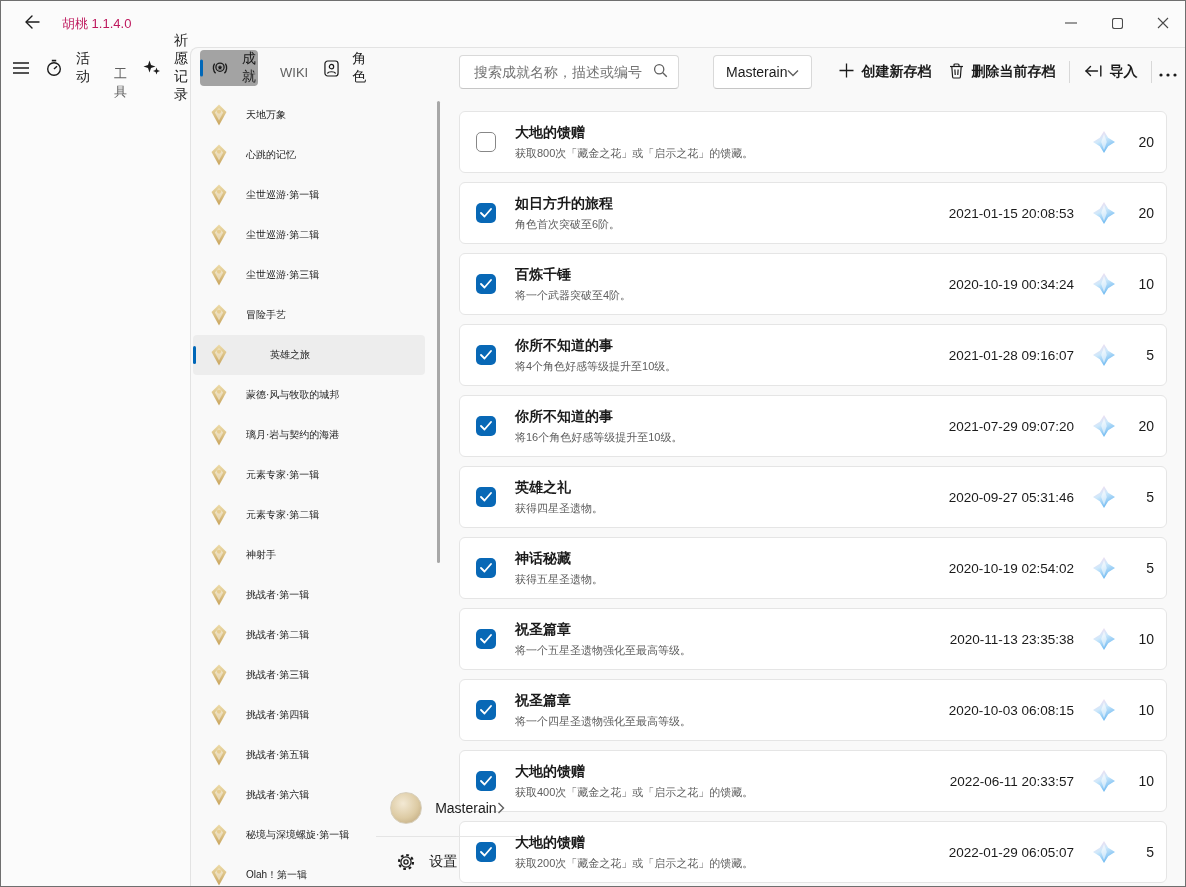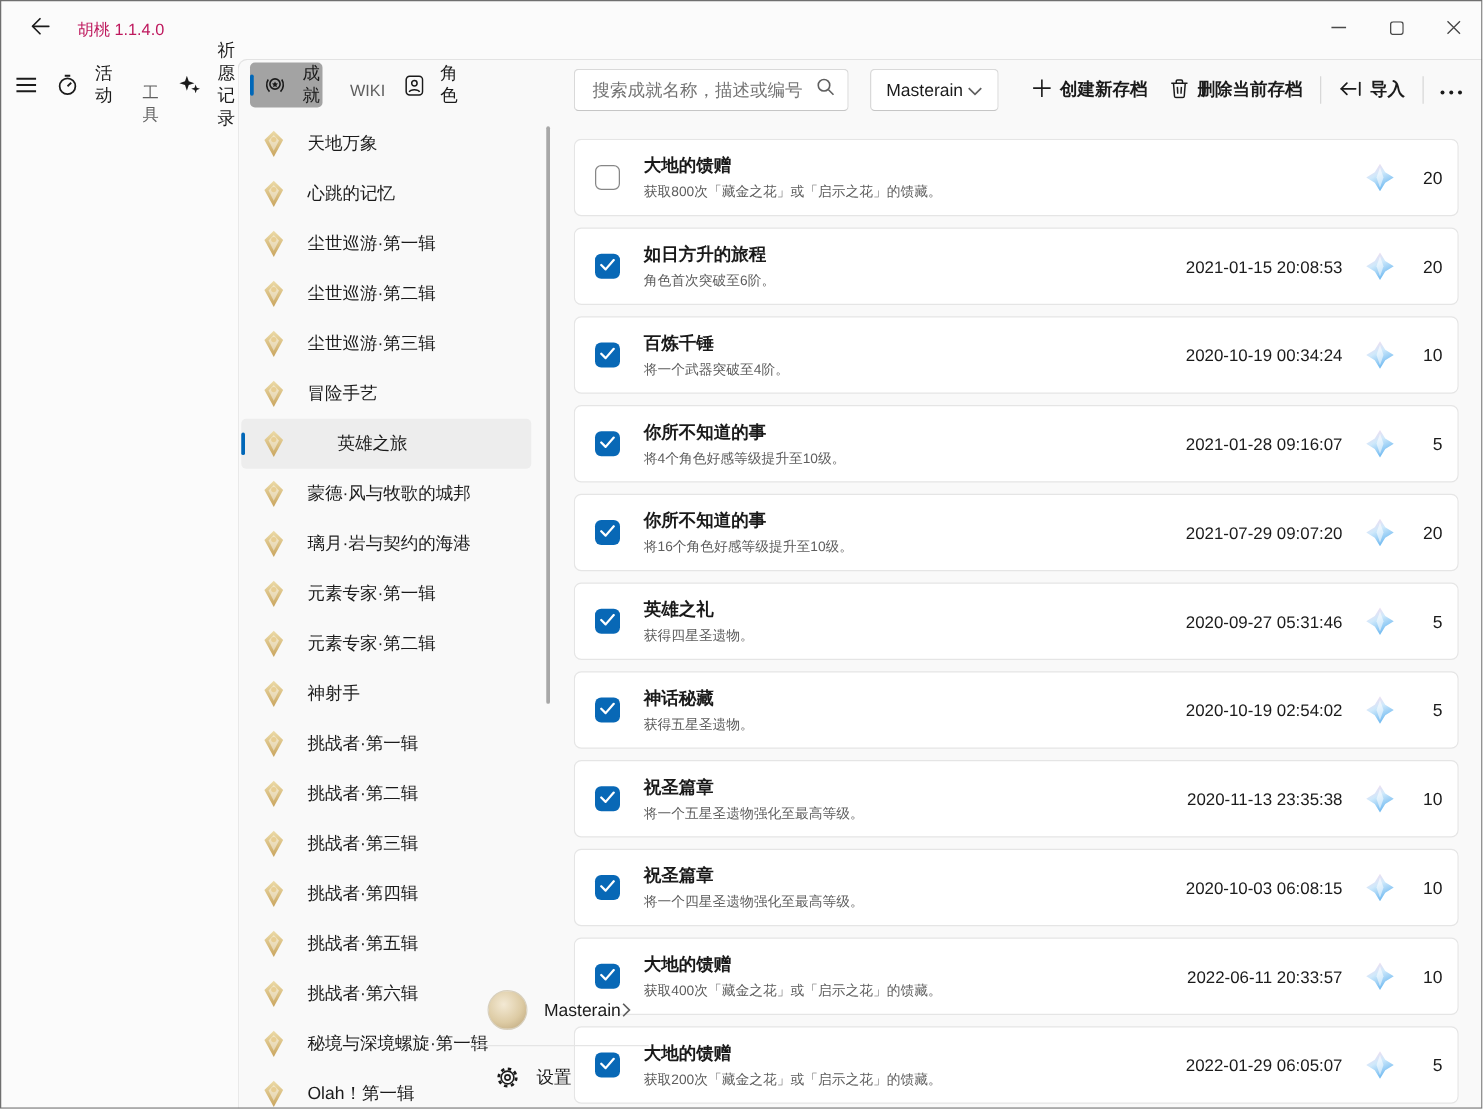--- a/index.html
+++ b/index.html
@@ -35,30 +35,30 @@
   .settings-row{height:46px;display:flex;align-items:center;padding-left:20px;margin-bottom:2px;}
   .settings-row .nicon{width:20px;margin-right:13px;display:flex;justify-content:center;}
   .settings-label{font-size:14px;}
 
   
   .surface{position:absolute;left:190px;top:47px;right:0;bottom:0;background:#f9f9f9;
     border-top:1px solid #e3e3e3;border-left:1px solid #e3e3e3;border-top-left-radius:8px;box-sizing:border-box;}
 
   
   .cat-panel{position:absolute;left:0;top:0;width:250px;bottom:0;padding-top:47px;box-sizing:border-box;overflow:hidden;}
-  .cat-item{height:40px;margin:0 16px 0 2px;padding-left:13px;border-radius:4px;display:flex;align-items:center;position:relative;font-size:14px;}
+  .cat-item{height:40px;margin:0 16px 0 2px;padding-left:13px;border-radius:4px;display:flex;align-items:center;position:relative;font-size:10px;}
   .cat-item .emblem{width:26px;height:26px;margin-right:14px;flex:none;display:flex;align-items:center;justify-content:center;}
   .cat-item.selected{background:#ededed;gap:24px;}
   .cat-item.selected::before{content:"";position:absolute;left:0;top:50%;transform:translateY(-50%);width:3px;height:18px;border-radius:2px;background:#0067B8;}
   .cat-scrollbar{position:absolute;left:246px;top:53px;width:3px;height:462px;border-radius:2px;background:#a8a8a8;}
 
   
   .toolbar{position:absolute;left:268px;top:5px;right:8px;height:38px;display:flex;align-items:center;}
   .search-box{width:220px;height:34px;box-sizing:border-box;background:#fff;border:1px solid #d9d9d9;border-bottom-color:#c6c6c6;
-    border-radius:4px;display:flex;align-items:center;padding:0 10px 0 12px;margin-right:17px;}
+    border-radius:4px;display:flex;align-items:center;padding:0 10px 0 12px;margin-right:34px;}
   .search-box input{border:none;outline:none;flex:1;min-width:0;font-size:14px;color:#1b1b1b;background:transparent;font-family:inherit;}
   .search-box input::placeholder{color:#747474;}
   .dropdown{width:112px;height:34px;box-sizing:border-box;background:#fff;border:1px solid #d9d9d9;border-bottom-color:#c6c6c6;
     border-radius:4px;display:flex;align-items:center;justify-content:space-between;padding:0 12px;margin-right:18px;font-size:14px;}
   .tool-btn{height:34px;display:flex;align-items:center;gap:7px;padding:0 9px;font-size:14px;border-radius:4px;white-space:nowrap;font-weight:bold;}
   .vdiv{width:1px;height:22px;background:#d8d8d8;margin:0 5px;flex:none;}
   .ellipsis-btn{width:38px;height:34px;display:flex;align-items:center;justify-content:center;border-radius:4px;}
 
   
   .list{position:absolute;left:268px;top:63px;right:19px;bottom:0;overflow:hidden;}

